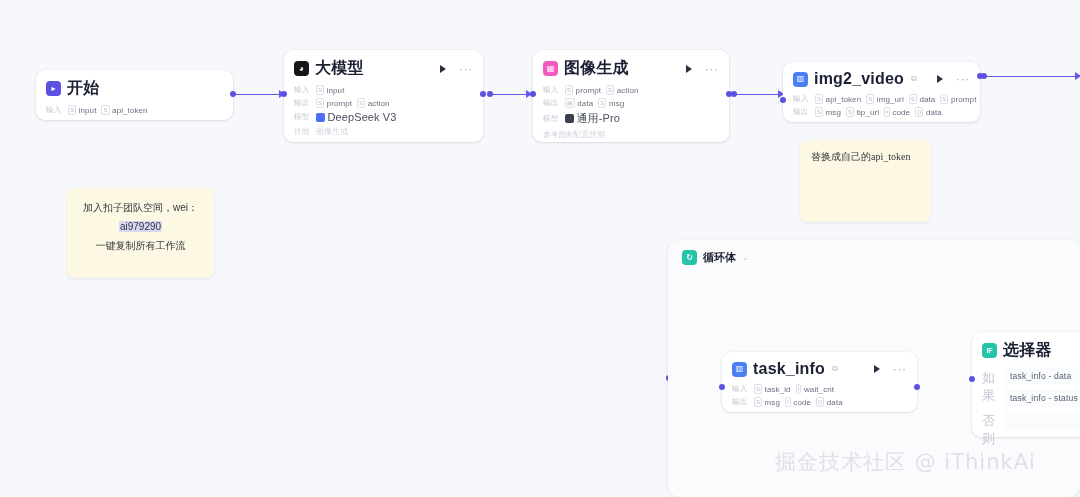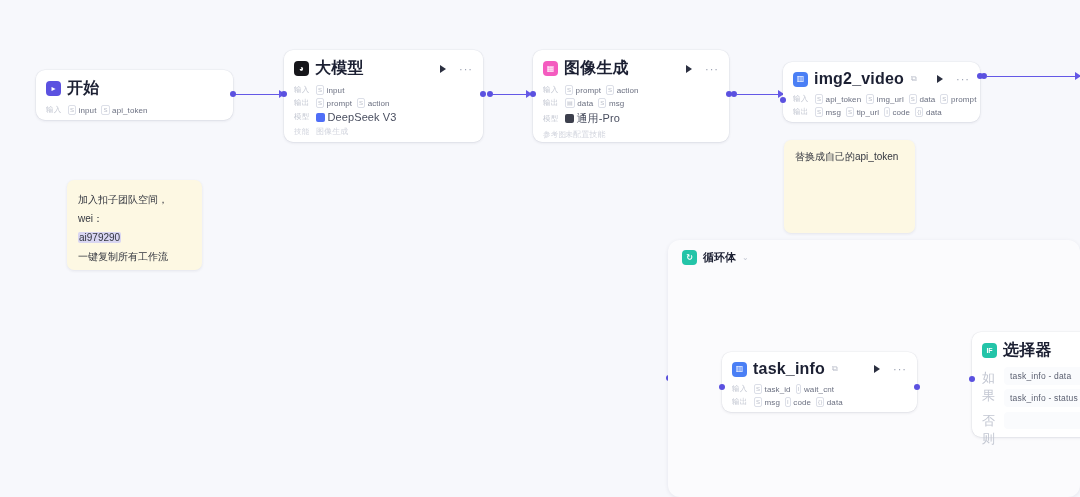--- a/index.html
+++ b/index.html
@@ -463,24 +463,25 @@
         <span class="sel-box">task_info - data</span>
         <span class="sel-box">task_info - status</span>
       </span>
     </div>
     <div class="sel-row">
       <span class="sel-label">否则</span>
       <span class="sel-box" style="width:112px; height:9px;"></span>
     </div>
   </div>
 
-  <div class="note" style="left:67px; top:180px; width:135px; height:90px;">
+  <div class="note" style="left:67px; top:188px; width:147px; height:90px;text-align:center;">
     <div>加入扣子团队空间，wei：</div>
     <div><span class="hl">ai979290</span></div>
     <div>一键复制所有工作流</div>
   </div>
 
-  <div class="note" style="left:784px; top:140px; width:131px; height:93px; line-height:14px;">
+  <div class="note" style="left:800px; top:140px; width:131px; height:82px; line-height:14px;font-family:Liberation Serif, serif;">
     <div>替换成自己的api_token</div>
   </div>
 
+  <div class="watermark" style="left:775px; top:448px;">掘金技术社区 @ iThinkAi</div>
 
 </div>
 
 </body></html>

